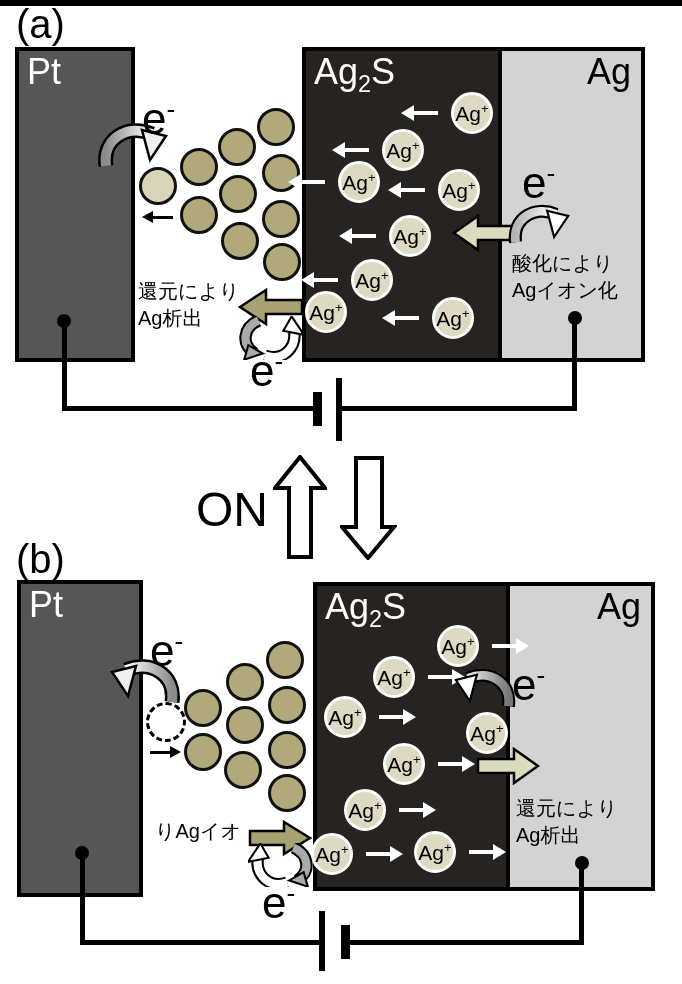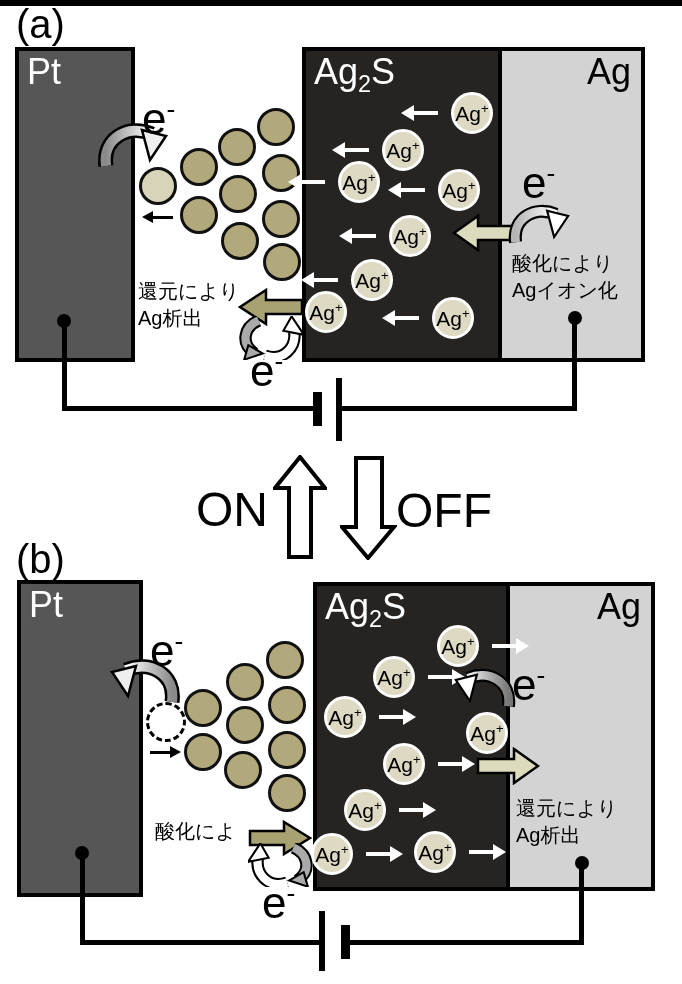--- a/index.html
+++ b/index.html
@@ -183,21 +183,20 @@
       <div class="warrow left" style="top: 316px; left: 395px;"></div>
     </div>
 
   <div class="onoff-label" style="left:196px;top:486px;width:76px;">ON</div>
   <svg class="switch-arrow" style="left:273px;top:455px;" width="54" height="104" viewBox="0 0 54 104">
     <polygon points="27,2 52,33 38,33 38,102 16,102 16,33 2,33" fill="#fff" stroke="#000" stroke-width="4"></polygon>
   </svg>
   <svg class="switch-arrow" style="left:340px;top:456px;" width="57" height="104" viewBox="0 0 57 104">
     <polygon points="28,102 2,71 16,71 16,2 42,2 42,71 54,71" fill="#fff" stroke="#000" stroke-width="4"></polygon>
   </svg>
-  <div class="onoff-label" style="left:396px;top:487px;">OFF</div>
 
   <div class="abs panel">
     <div class="abs panel-letter" style="left:16px;top:537px;">(b)</div>
 
     <div class="block blk-pt" style="left:17px;top:580px;width:126px;height:317px;">
       <div class="blab lab-white">Pt</div>
     </div>
     <div class="block blk-ag2s" style="left:313px;top:582px;width:197px;height:309px;">
       <div class="blab lab-white"><span>Ag</span><sub>2</sub><span>S</span></div>
     </div>
@@ -243,21 +242,21 @@
     <svg class="bigarrow" style="left:248px;top:820px;" width="64" height="36" viewBox="0 0 64 36">
       <polygon points="62,18 36,2 36,11 2,11 2,25 36,25 36,34" style="fill:var(--arrow-olive)" stroke="#000" stroke-width="2.5"></polygon>
     </svg>
     <svg class="bigarrow" style="left:476px;top:747px;" width="64" height="38" viewBox="0 0 64 38">
       <polygon points="62,19 38,2 38,12 2,12 2,26 38,26 38,36" style="fill:var(--arrow-light)" stroke="#000" stroke-width="2.5"></polygon>
     </svg>
 
     <div class="karrow right" style="left:150px;top:751px;"></div>
 
     <div class="jp" style="left:155px;top:818px;">
-      <div>酸化によ</div>
+      <div>りAgイオ</div>
     </div>
     <div class="jp" style="left:516px;top:795px;">
       <div>還元により</div>
       <div>Ag析出</div>
     </div>
 
     <div class="dot" style="left:75px;top:846px;"></div>
     <div class="dot" style="left:575px;top:856px;"></div>
     <div class="wire" style="left:80px;top:853px;width:5px;height:92px;"></div>
     <div class="wire" style="left:80px;top:940px;width:242px;height:5px;"></div>

